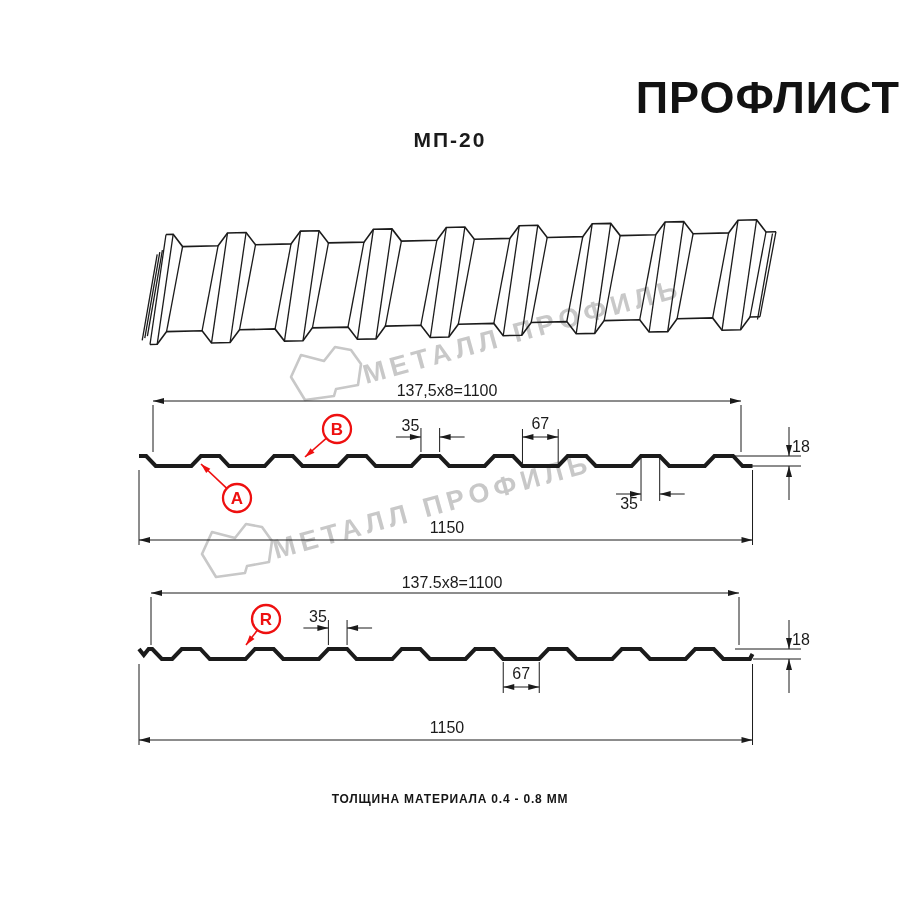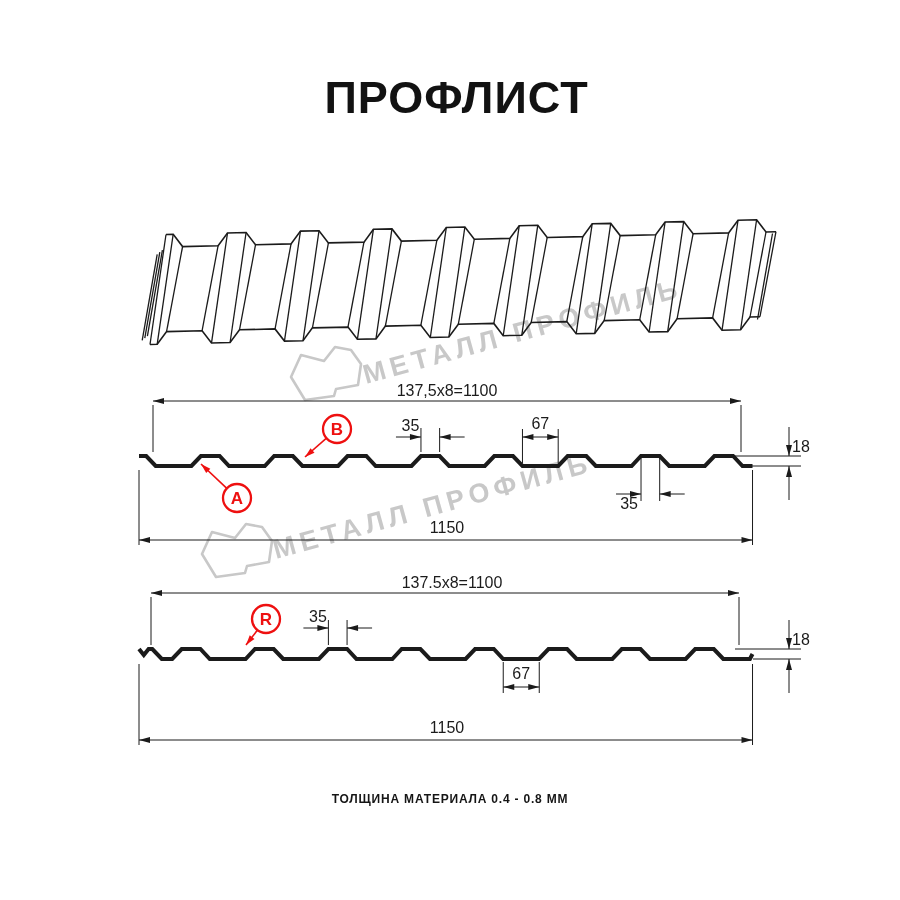--- a/index.html
+++ b/index.html
@@ -1,39 +1,40 @@
 <!DOCTYPE html>
 <html><head>
 <meta charset="utf-8">
 <style>
   html,body{margin:0;padding:0;background:#ffffff;}
   .page{
     position:relative;width:900px;height:900px;background:#ffffff;
     font-family:"Liberation Sans", sans-serif;overflow:hidden;
   }
   .title{
-    position:absolute;top:72px;left:13px;right:0;text-align:center;
+    position:absolute;top:72px;left:13px;right:0;text-align:right;
     font-size:45px;font-weight:800;letter-spacing:1px;color:#121212;
   }
   .subtitle{
     position:absolute;top:128px;left:0;right:0;text-align:center;
     font-size:21px;font-weight:600;letter-spacing:2px;color:#1a1a1a;
   }
   .footer{
     position:absolute;top:792px;left:0;right:0;text-align:center;
     font-size:12px;font-weight:600;letter-spacing:0.8px;color:#151515;
   }
   svg{position:absolute;top:0;left:0;}
   svg text{font-family:"Liberation Sans", sans-serif;}
 </style>
 </head>
 <body>
 
 <div class="page">
   <div class="title">ПРОФЛИСТ</div>
+  <div class="subtitle">МП-20</div>
   <svg id="draw" width="900" height="900" viewBox="0 0 900 900">
       <g>
         <polygon points="291,377 301,355 324,361 335,347 351,350 361,364 358,385 336,389 334,396 305,400" fill="none" stroke="#c8c8c8" stroke-width="2.6" stroke-linejoin="round"></polygon>
         <text x="0" y="0" font-size="27" font-weight="bold" fill="#c8c8c8" letter-spacing="5" transform="translate(366,384) rotate(-15.5)">МЕТАЛЛ ПРОФИЛЬ</text>
       </g>
       <g>
         <polygon points="202,554 212,532 235,538 246,524 262,527 272,541 269,562 247,566 245,573 216,577" fill="none" stroke="#c8c8c8" stroke-width="2.6" stroke-linejoin="round"></polygon>
         <text x="0" y="0" font-size="27" font-weight="bold" fill="#c8c8c8" letter-spacing="5" transform="translate(276,559) rotate(-15.5)">МЕТАЛЛ ПРОФИЛЬ</text>
       </g>
       <g>

